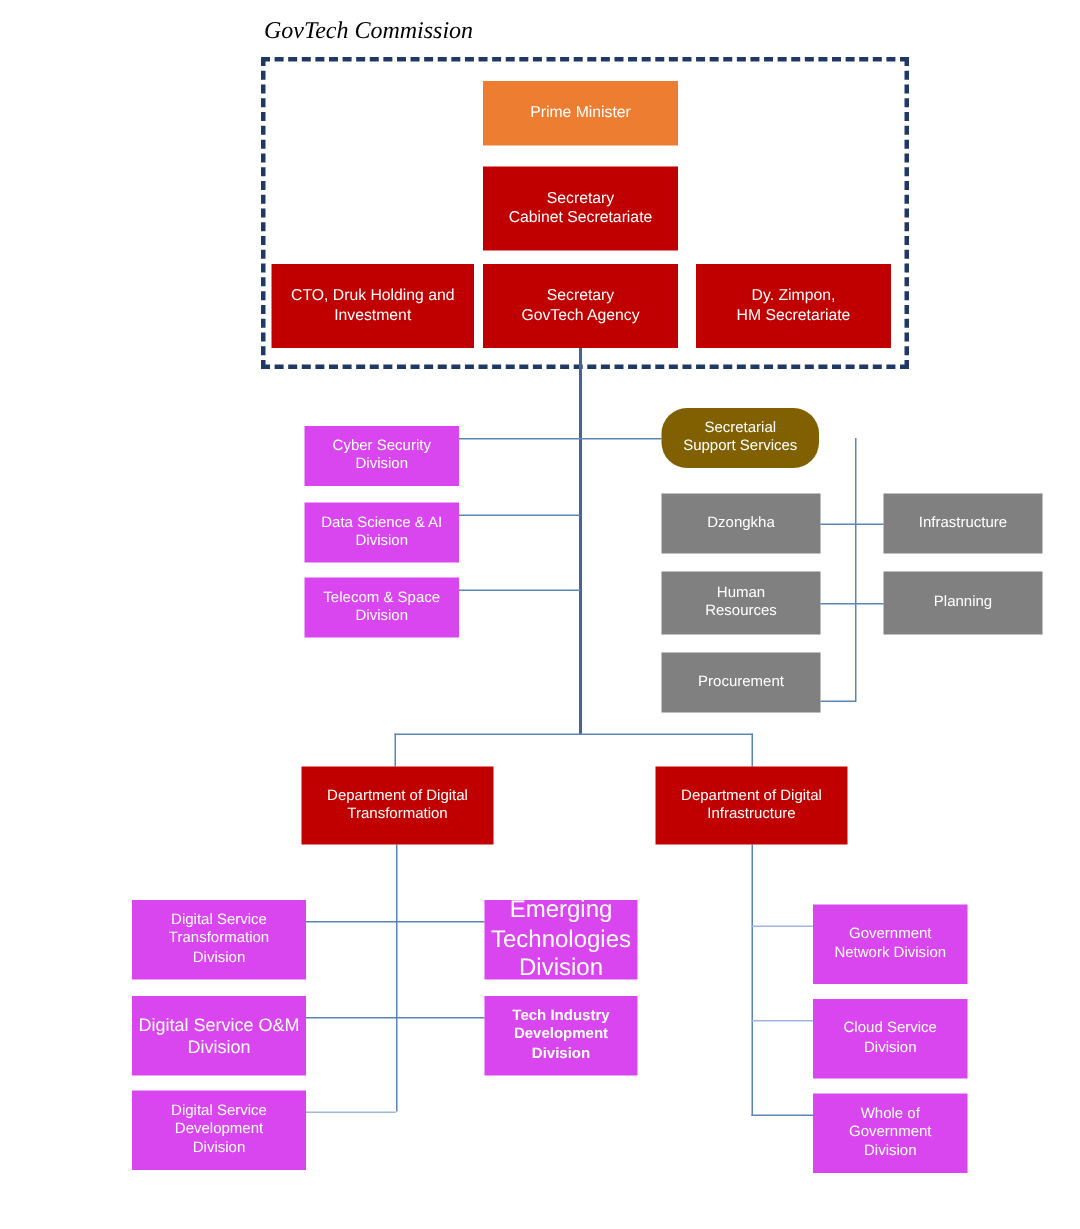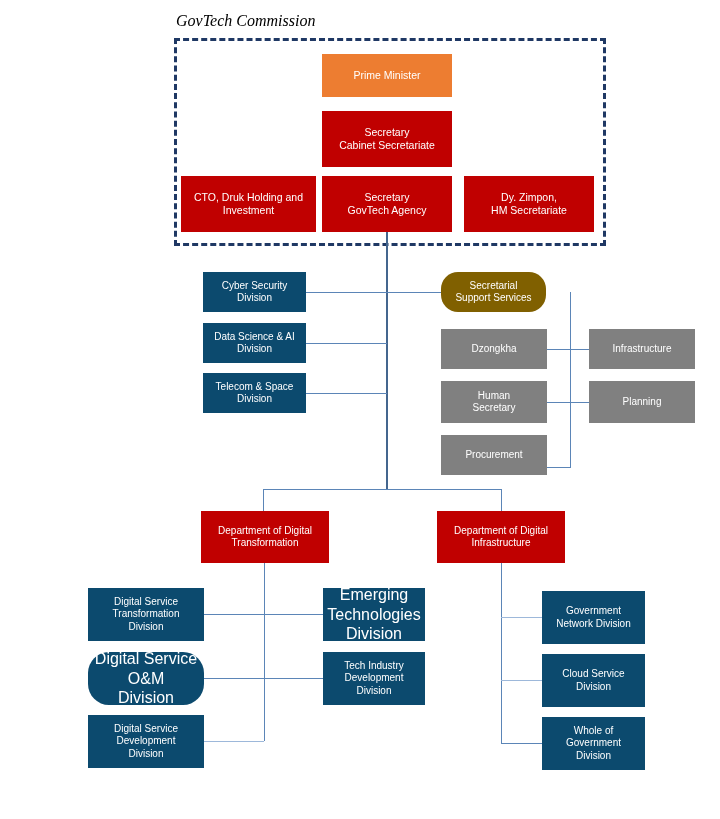--- a/index.html
+++ b/index.html
@@ -25,21 +25,21 @@
     text-align: center;
     color: #ffffff;
     line-height: 1.22;
     box-sizing: border-box;
     padding: 2px 4px;
     z-index: 3;
     white-space: pre-line;
   }
   .node.orange { background: #ED7D31; }
   .node.red    { background: #C00000; }
-  .node.blue   { background: #0c4a6e; }
+  .node.blue   { background: #d946ef; margin-top: 12px; }
   .node.gray   { background: #808080; }
   .node.olive  { background: #806000; }
 
   .group-box {
     position: absolute;
     border: 3px dashed #1F3864;
     box-sizing: border-box;
     background: transparent;
     z-index: 1;
   }
@@ -102,21 +102,21 @@
   <div class="conn h" style="left:306px; top:393px; width:81px;"></div>
 
   <div class="node olive" style="left:441px; top:272px; width:105px; height:40px; font-size:10px;border-radius:17px;">Secretarial
 Support  Services</div>
 
   <div class="conn h" style="left:387px; top:292px; width:54px;"></div>
 
   <div class="node gray" style="left:441px; top:329px; width:106px; height:40px; font-size:10px;">Dzongkha</div>
 
   <div class="node gray" style="left:441px; top:381px; width:106px; height:42px; font-size:10px;">Human
-Secretary</div>
+Resources</div>
 
   <div class="node gray" style="left:441px; top:435px; width:106px; height:40px; font-size:10px;">Procurement</div>
 
   <div class="node gray" style="left:589px; top:329px; width:106px; height:40px; font-size:10px;">Infrastructure</div>
 
   <div class="node gray" style="left:589px; top:381px; width:106px; height:42px; font-size:10px;">Planning</div>
 
   <div class="conn v" style="left:570px; top:292px; height:176px;"></div>
 
   <div class="conn h" style="left:547px; top:349px; width:23px;"></div>
@@ -135,32 +135,32 @@
 
   <div class="node red" style="left:437px; top:511px; width:128px; height:52px; font-size:10px;">Department of Digital
 Infrastructure</div>
 
   <div class="conn v" style="left:264px; top:563px; height:178px;"></div>
 
   <div class="node blue" style="left:88px; top:588px; width:116px; height:53px; font-size:10px;">Digital Service
 Transformation
 Division</div>
 
-  <div class="node blue" style="left:88px; top:652px; width:116px; height:53px; font-size:16px;border-radius:21px;">Digital Service O&amp;M
+  <div class="node blue" style="left:88px; top:652px; width:116px; height:53px; font-size:12px;">Digital Service O&amp;M
 Division</div>
 
   <div class="node blue" style="left:88px; top:715px; width:116px; height:53px; font-size:10px;">Digital Service
 Development
 Division</div>
 
   <div class="node blue" style="left:323px; top:588px; width:102px; height:53px; font-size:16px;">Emerging
 Technologies
 Division</div>
 
-  <div class="node blue" style="left:323px; top:652px; width:102px; height:53px; font-size:10px;">Tech Industry
+  <div class="node blue" style="left:323px; top:652px; width:102px; height:53px; font-size:10px;font-weight:bold;">Tech Industry
 Development
 Division</div>
 
   <div class="conn h" style="left:204px; top:614px; width:60px;"></div>
   <div class="conn h" style="left:204px; top:678px; width:60px;"></div>
   <div class="conn h light" style="left:204px; top:741px; width:60px;"></div>
 
   <div class="conn h" style="left:264px; top:614px; width:59px;"></div>
   <div class="conn h" style="left:264px; top:678px; width:59px;"></div>
 

